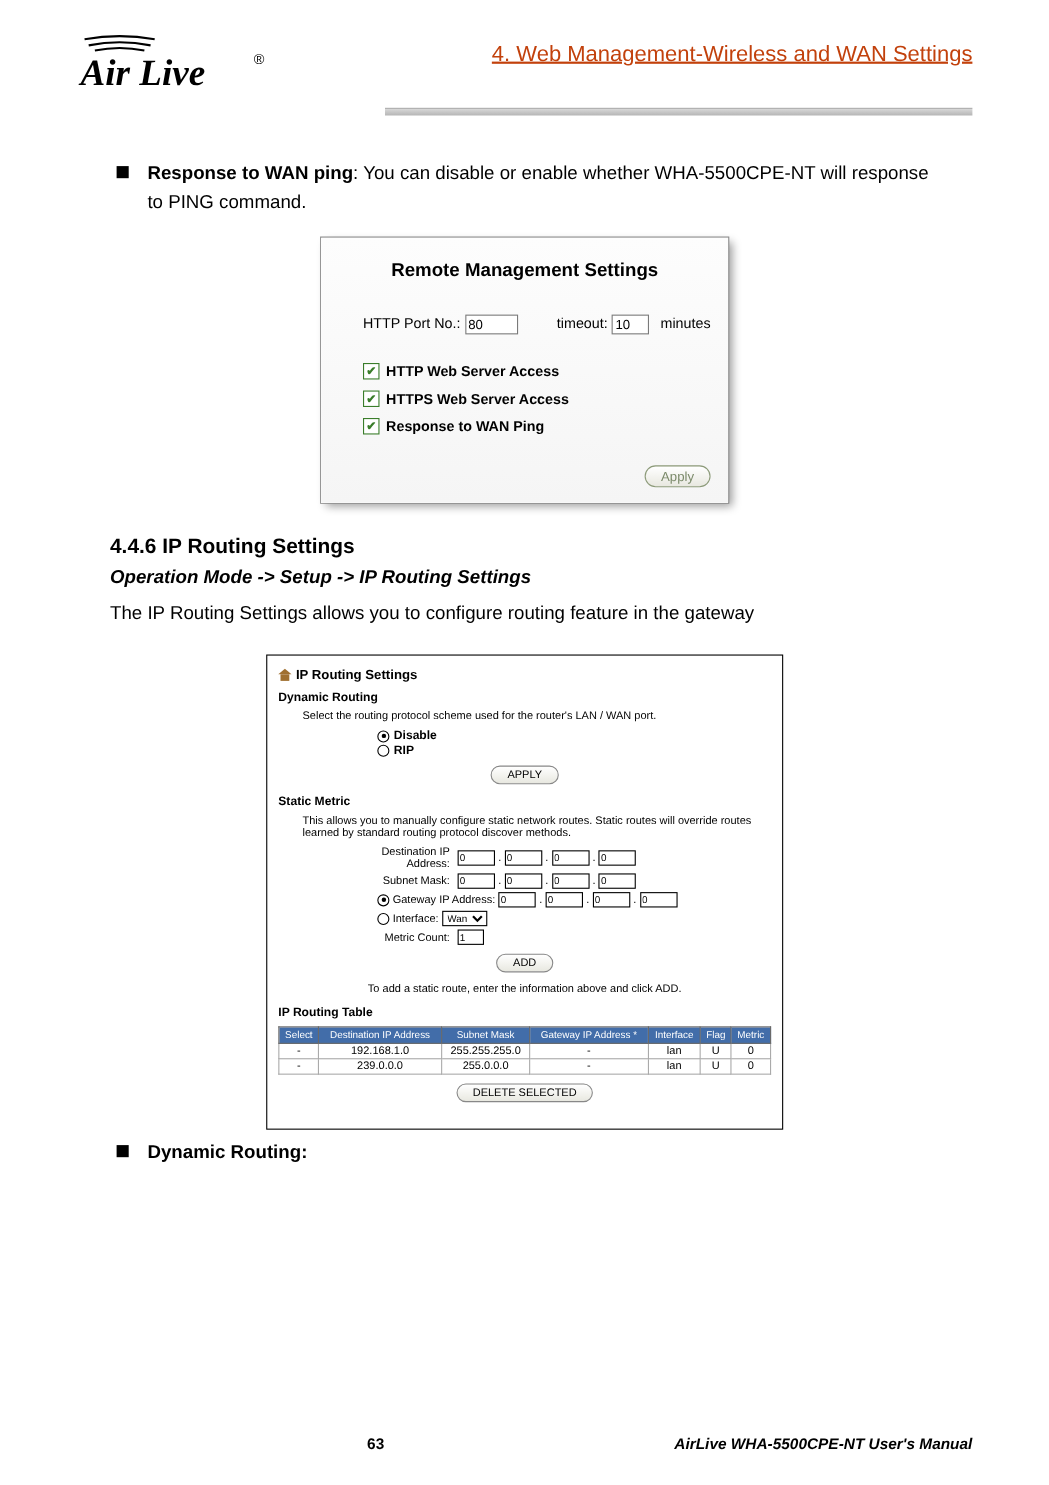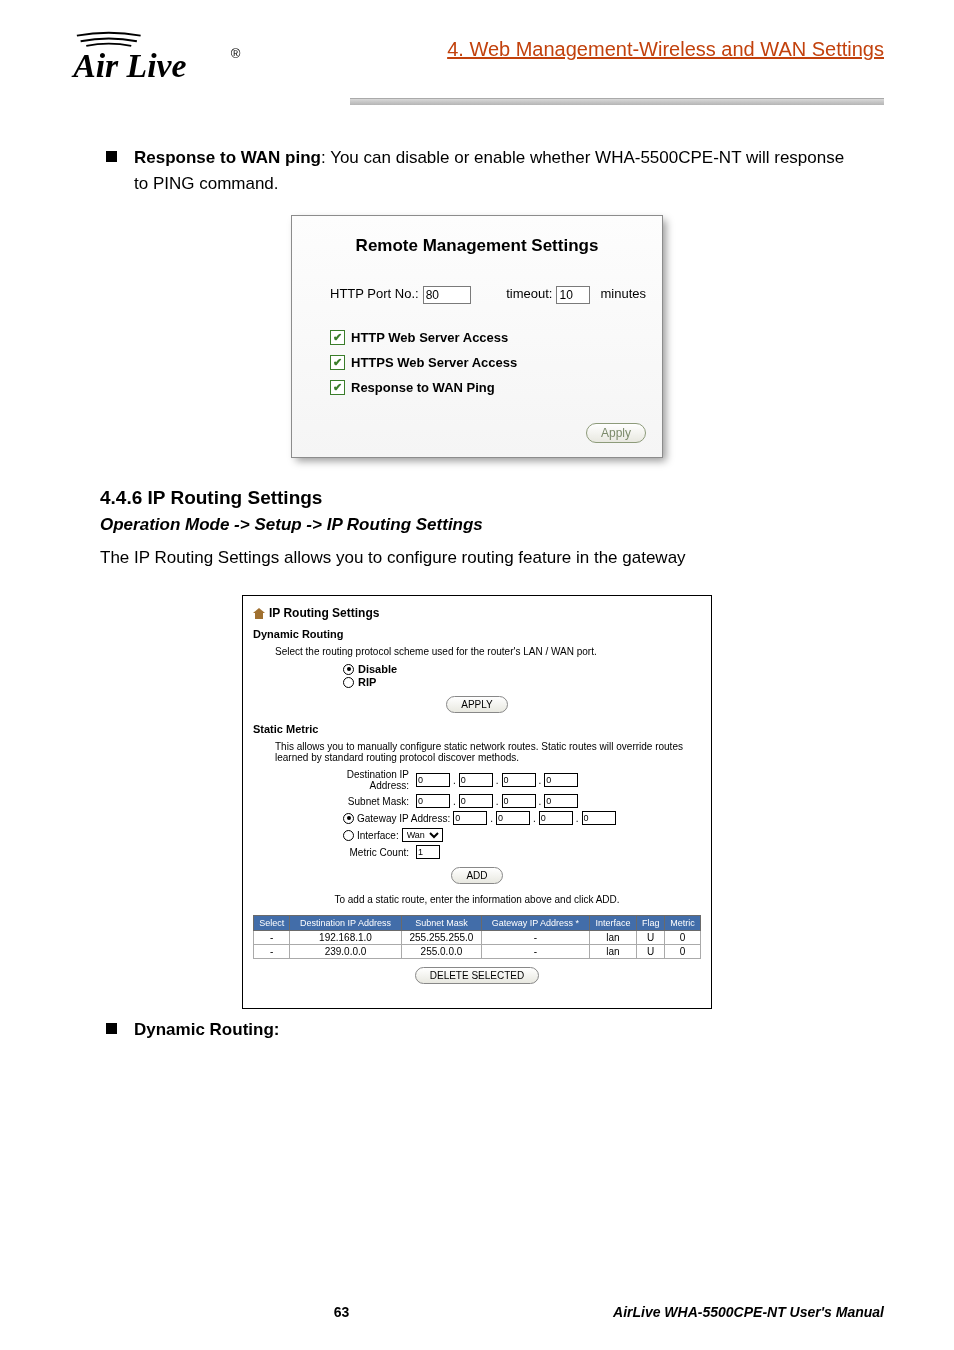--- a/index.html
+++ b/index.html
@@ -332,20 +332,21 @@
         </select>
       </div>
       <div class="field-row">
         <span class="fl">Metric Count:</span>
         <input class="ipin" style="width: 20px;" value="1">
       </div>
 
       <span class="pill-btn">ADD</span>
       <div class="note">To add a static route, enter the information above and click ADD.</div>
 
+      <div class="p2-sub">IP Routing Table</div>
       <table class="ip-table">
         <thead>
           <tr>
             <th>Select</th>
             <th>Destination IP Address</th>
             <th>Subnet Mask</th>
             <th>Gateway IP Address *</th>
             <th>Interface</th>
             <th>Flag</th>
             <th>Metric</th>

